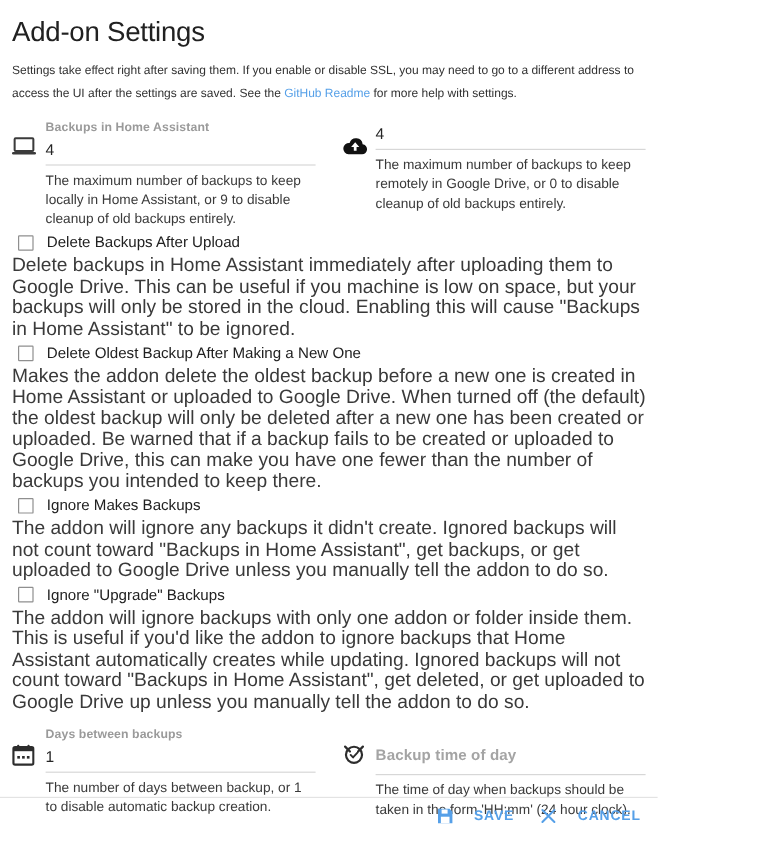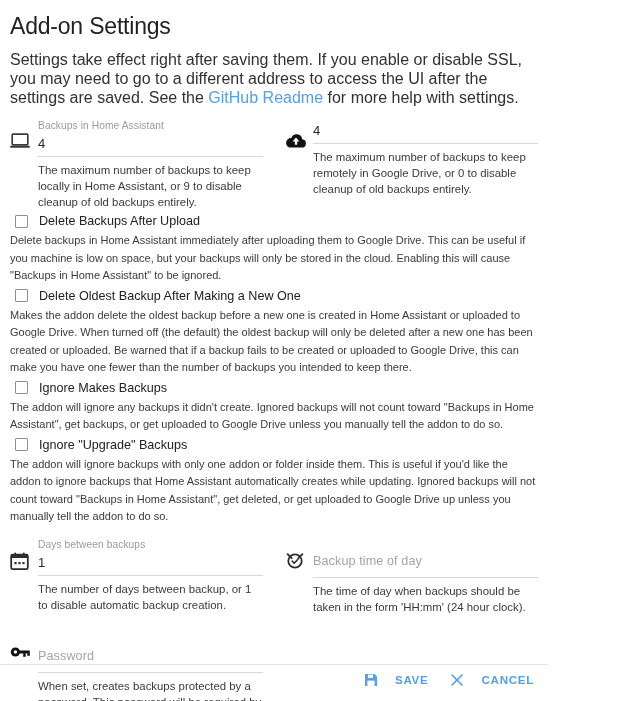--- a/index.html
+++ b/index.html
@@ -20,21 +20,21 @@
   h1.title{
     font-size:23px;
     font-weight:400;
     letter-spacing:-0.2px;
     margin:0;
     padding:10px 0 0 0;
     color:#212121;
     line-height:32px;
   }
   .intro{
-    font-size:16px;
+    font-size:10px;
     line-height:19px;
     color:#313131;
     margin:8px 0 0 0;
     max-width:625px;
   }
   .intro a{
     color:#56a0e8;
     text-decoration:none;
   }
 
@@ -63,20 +63,21 @@
   .fieldbody{
     flex:1 1 auto;
     min-width:0;
   }
   .flabel{
     font-size:10.2px;
     color:#9a9a9a;
     line-height:13px;
     letter-spacing:0.1px;
     height:13px;
+    font-weight:bold;
   }
   .fvalue{
     font-size:13px;
     color:#262626;
     line-height:19px;
     height:21px;
     padding-top:2px;
   }
   .funder{
     border-bottom:1px solid #d7d7d7;
@@ -113,21 +114,21 @@
     border-radius:1px;
     background:#fff;
     box-sizing:border-box;
   }
   .chklabel{
     font-size:12.6px;
     color:#212121;
     line-height:16px;
   }
   .chkhelp{
-    font-size:11px;
+    font-size:16px;
     line-height:17.5px;
     color:#3a3a3a;
     padding-top:3px;
     max-width:625px;
   }
 
   
   .footerdiv{
     position:absolute;
     left:0;right:0;

